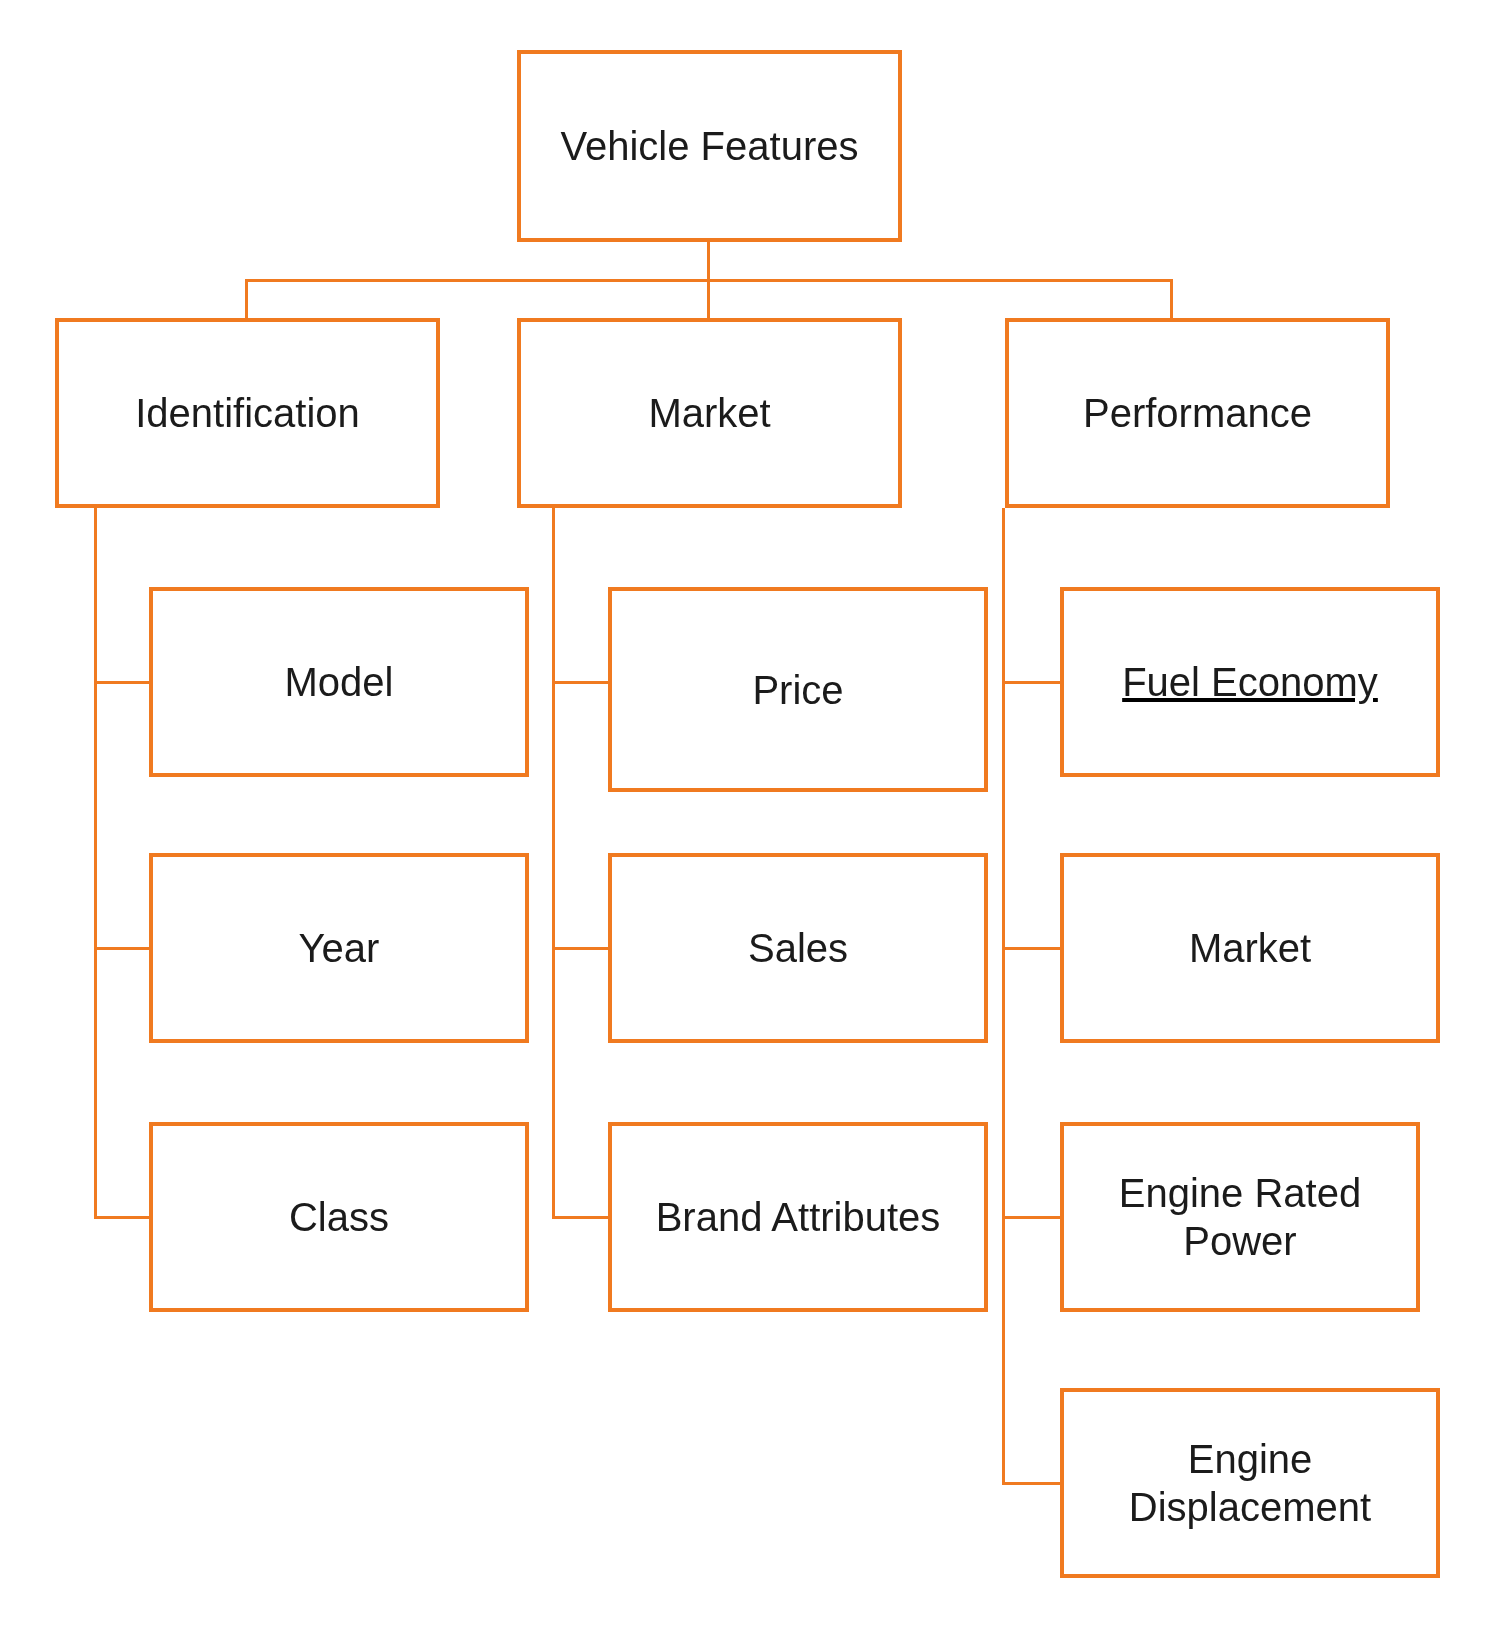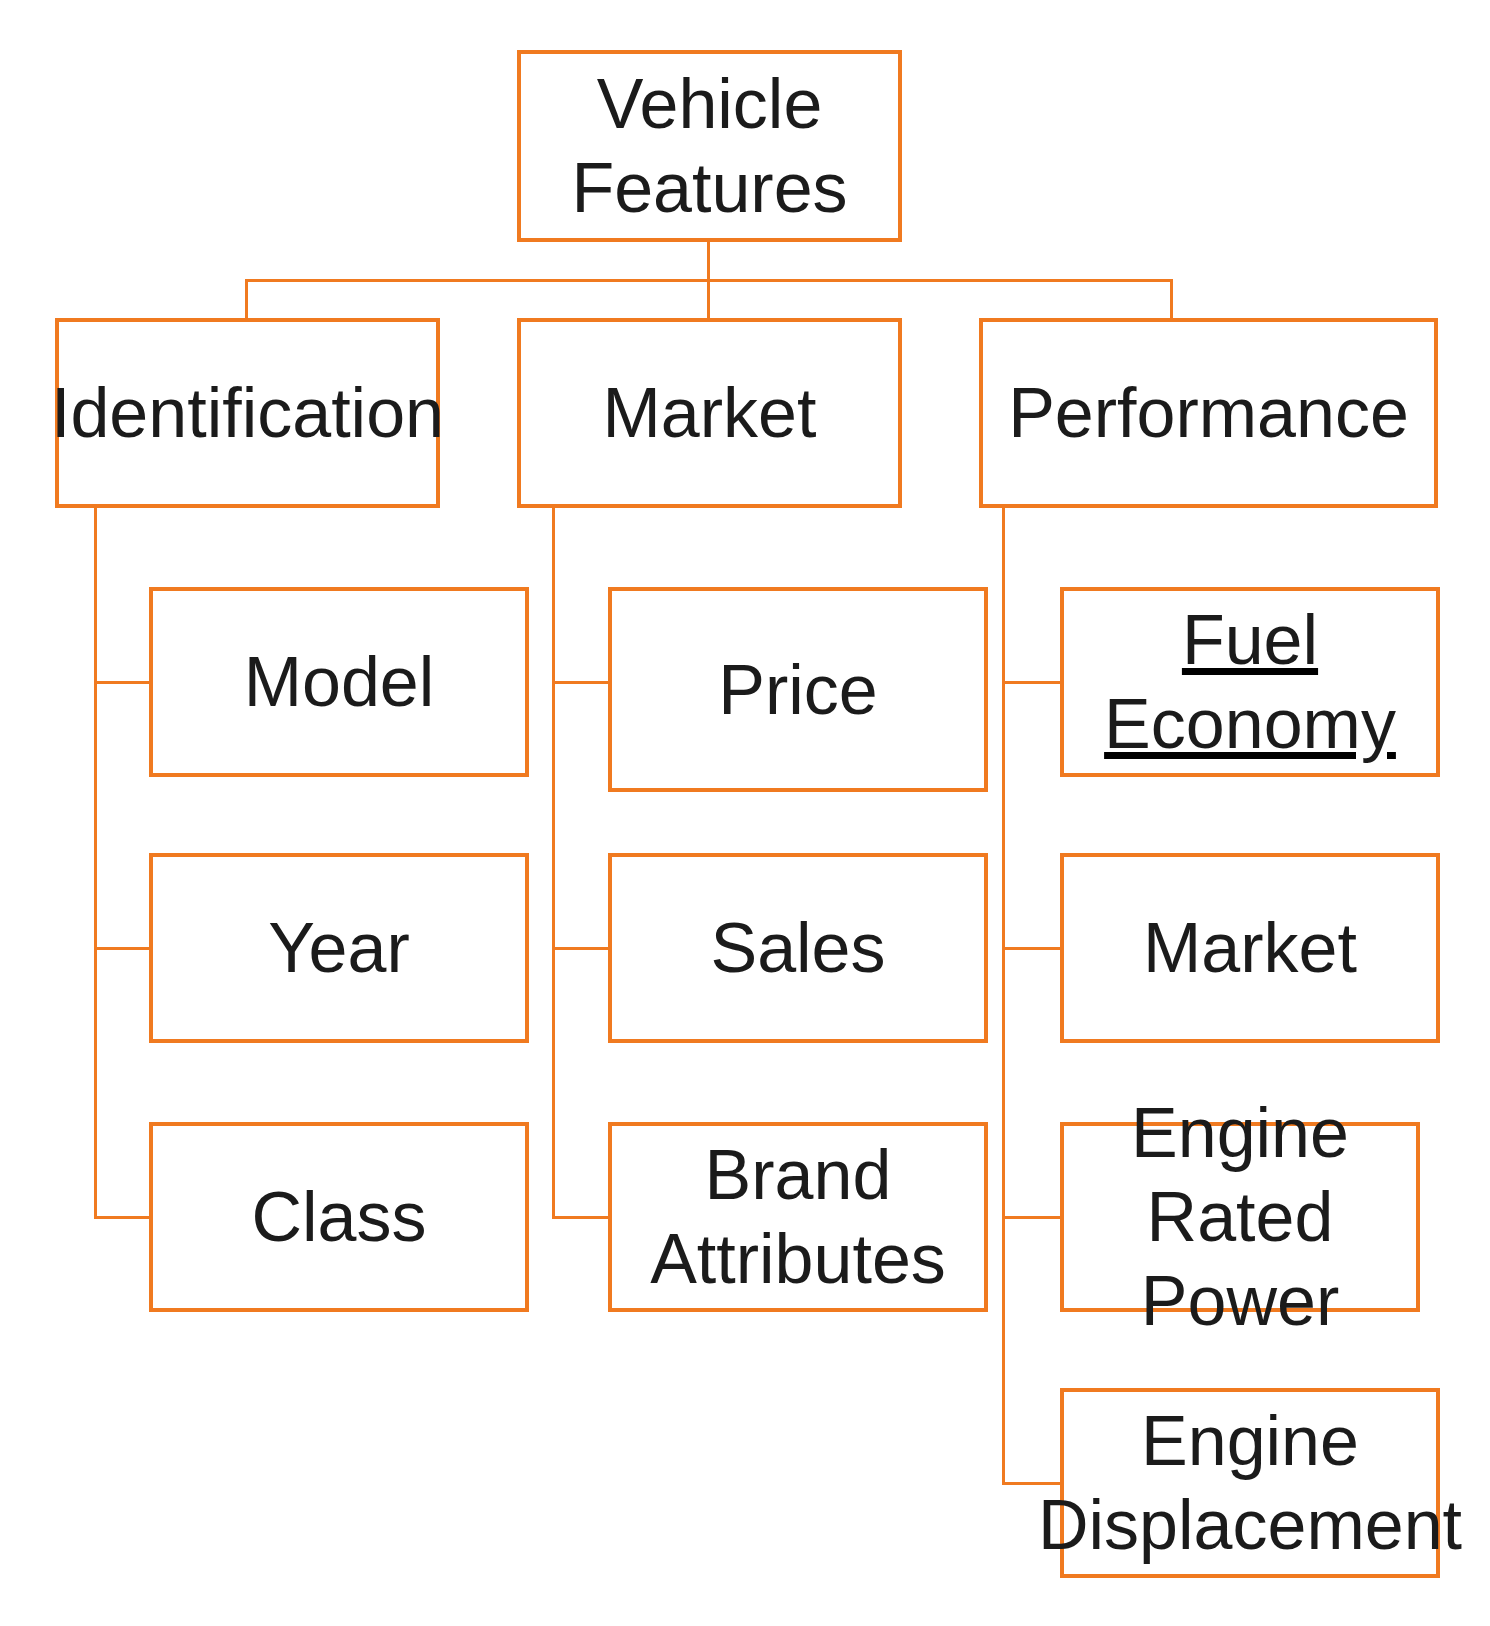--- a/index.html
+++ b/index.html
@@ -20,21 +20,21 @@
     position:absolute;
     box-sizing:border-box;
     border:4px solid var(--accent);
     background:var(--bg);
     display:flex;
     align-items:center;
     justify-content:center;
     text-align:center;
   }
   .node .label{
-    font-size:70px;
+    font-size:40px;
     line-height:1.2;
     color:var(--text);
     padding:0 6px;
   }
   .conn{
     position:absolute;
     background:var(--accent);
   }
 </style>
 </head>
@@ -67,21 +67,21 @@
   <div class="node" style="left:517px;top:50px;width:385px;height:192px;">
     <span class="label">Vehicle Features</span>
   </div>
 
   <div class="node" style="left:55px;top:318px;width:385px;height:190px;">
     <span class="label">Identification</span>
   </div>
   <div class="node" style="left:517px;top:318px;width:385px;height:190px;">
     <span class="label">Market</span>
   </div>
-  <div class="node" style="left:979px;top:318px;width:459px;height:190px;">
+  <div class="node" style="left:1005px;top:318px;width:385px;height:190px;">
     <span class="label">Performance</span>
   </div>
 
   <div class="node" style="left:149px;top:587px;width:380px;height:190px;">
     <span class="label">Model</span>
   </div>
   <div class="node" style="left:149px;top:853px;width:380px;height:190px;">
     <span class="label">Year</span>
   </div>
   <div class="node" style="left:149px;top:1122px;width:380px;height:190px;">

